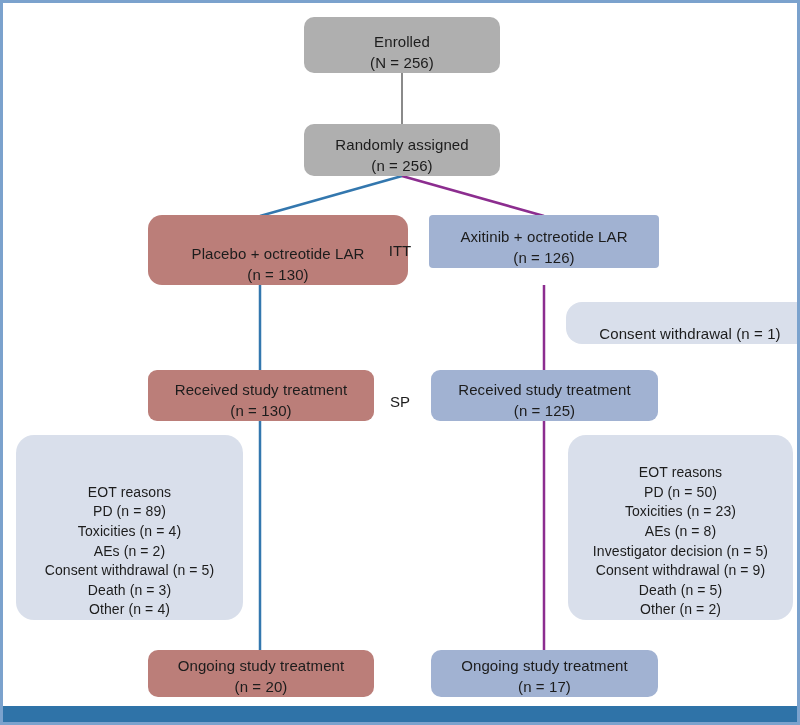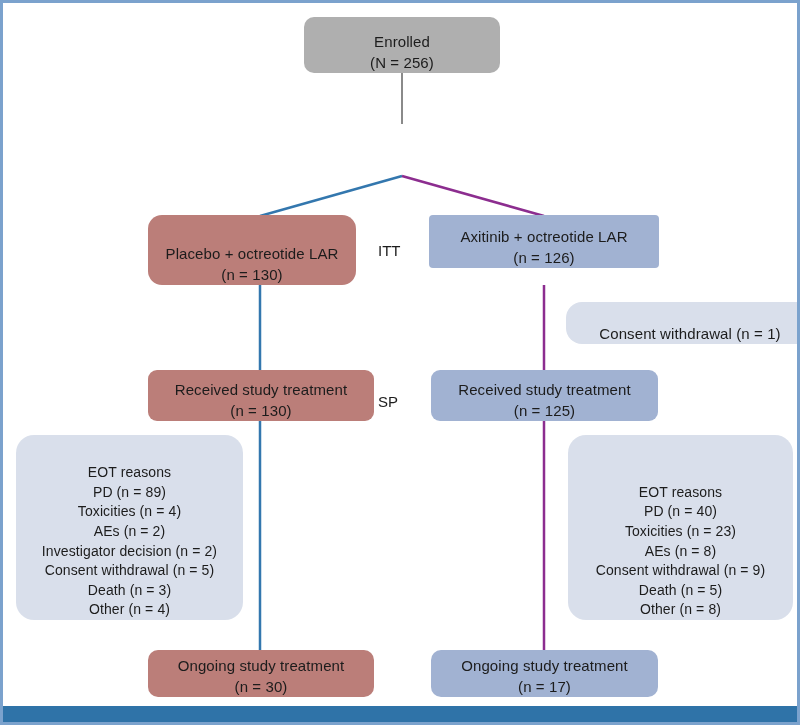--- a/index.html
+++ b/index.html
@@ -33,34 +33,35 @@
     border-radius: 12px;
     letter-spacing: 0.1px;
   }
   .gray    { background: #afafaf; }
   .red     { background: #bb7e79; }
   .blue    { background: #a1b2d2; }
   .lavender{ background: #d9dfeb; }
 
   .n-enrolled   { left: 301px; top: 14px;  width: 196px; height: 56px; border-radius: 10px; }
   .n-randomized { left: 301px; top: 121px; width: 196px; height: 52px; border-radius: 10px; }
-  .n-placebo-itt  { left: 145px; top: 212px; width: 208px; height: 70px; border-radius: 14px; }
+  .n-placebo-itt  { left: 145px; top: 212px; width: 260px; height: 70px; border-radius: 14px; }
   .n-axitinib-itt { left: 426px; top: 212px; width: 230px; height: 53px; border-radius: 4px; }
   .n-consent      { left: 563px; top: 299px; width: 248px; height: 42px; border-radius: 16px; }
   .n-placebo-sp   { left: 145px; top: 367px; width: 226px; height: 51px; border-radius: 9px; }
   .n-axitinib-sp  { left: 428px; top: 367px; width: 227px; height: 51px; border-radius: 9px; }
   .n-eot-left  { left: 13px;  top: 432px; width: 227px; height: 185px; border-radius: 18px; font-size: 14px; line-height: 19.6px; }
   .n-eot-right { left: 565px; top: 432px; width: 225px; height: 185px; border-radius: 18px; font-size: 14px; line-height: 19.6px; }
   .n-ongoing-left  { left: 145px; top: 647px; width: 226px; height: 47px; border-radius: 10px; }
   .n-ongoing-right { left: 428px; top: 647px; width: 227px; height: 47px; border-radius: 10px; }
 
   .flow-label {
     position: absolute;
     z-index: 2;
     width: 44px;
+    text-align: center;
     font-size: 15px;
   }
   .l-itt { left: 375px; top: 239px; }
   .l-sp  { left: 375px; top: 390px; }
 
   #bottom-bar {
     position: absolute;
     left: -3px; bottom: -3px;
     width: 806px; height: 19px;
     z-index: 3;
@@ -77,20 +78,24 @@
     <line x1="399" y1="173" x2="541" y2="213" stroke-width="2.5" stroke="#8c2d8f"></line>
     <line x1="257" y1="282" x2="257" y2="648" stroke-width="2.5" stroke="#3377ae"></line>
     <line x1="541" y1="282" x2="541" y2="648" stroke-width="2.5" stroke="#8c2d8f"></line>
   </svg>
 
   <div class="node gray n-enrolled">
     <div>Enrolled</div>
     <div>(N = 256)</div>
   </div>
 
+  <div class="node gray n-randomized">
+    <div>Randomly assigned</div>
+    <div>(n = 256)</div>
+  </div>
 
   <div class="node red n-placebo-itt">
     <div>Placebo + octreotide LAR</div>
     <div>(n = 130)</div>
   </div>
 
   <div class="flow-label l-itt">ITT</div>
 
   <div class="node blue n-axitinib-itt">
     <div>Axitinib + octreotide LAR</div>
@@ -111,39 +116,39 @@
   <div class="node blue n-axitinib-sp">
     <div>Received study treatment</div>
     <div>(n = 125)</div>
   </div>
 
   <div class="node lavender n-eot-left">
     <div>EOT reasons</div>
     <div>PD (n = 89)</div>
     <div>Toxicities (n = 4)</div>
     <div>AEs (n = 2)</div>
-    <div>Investigator decision (n = 2)</div>
     <div>Consent withdrawal (n = 5)</div>
     <div>Death (n = 3)</div>
     <div>Other (n = 4)</div>
   </div>
 
   <div class="node lavender n-eot-right">
     <div>EOT reasons</div>
-    <div>PD (n = 40)</div>
+    <div>PD (n = 50)</div>
     <div>Toxicities (n = 23)</div>
     <div>AEs (n = 8)</div>
+    <div>Investigator decision (n = 5)</div>
     <div>Consent withdrawal (n = 9)</div>
     <div>Death (n = 5)</div>
-    <div>Other (n = 8)</div>
+    <div>Other (n = 2)</div>
   </div>
 
   <div class="node red n-ongoing-left">
     <div>Ongoing study treatment</div>
-    <div>(n = 30)</div>
+    <div>(n = 20)</div>
   </div>
 
   <div class="node blue n-ongoing-right">
     <div>Ongoing study treatment</div>
     <div>(n = 17)</div>
   </div>
 
   <div id="bottom-bar" style="background: rgb(47, 115, 168);"></div>
 
 </div>

